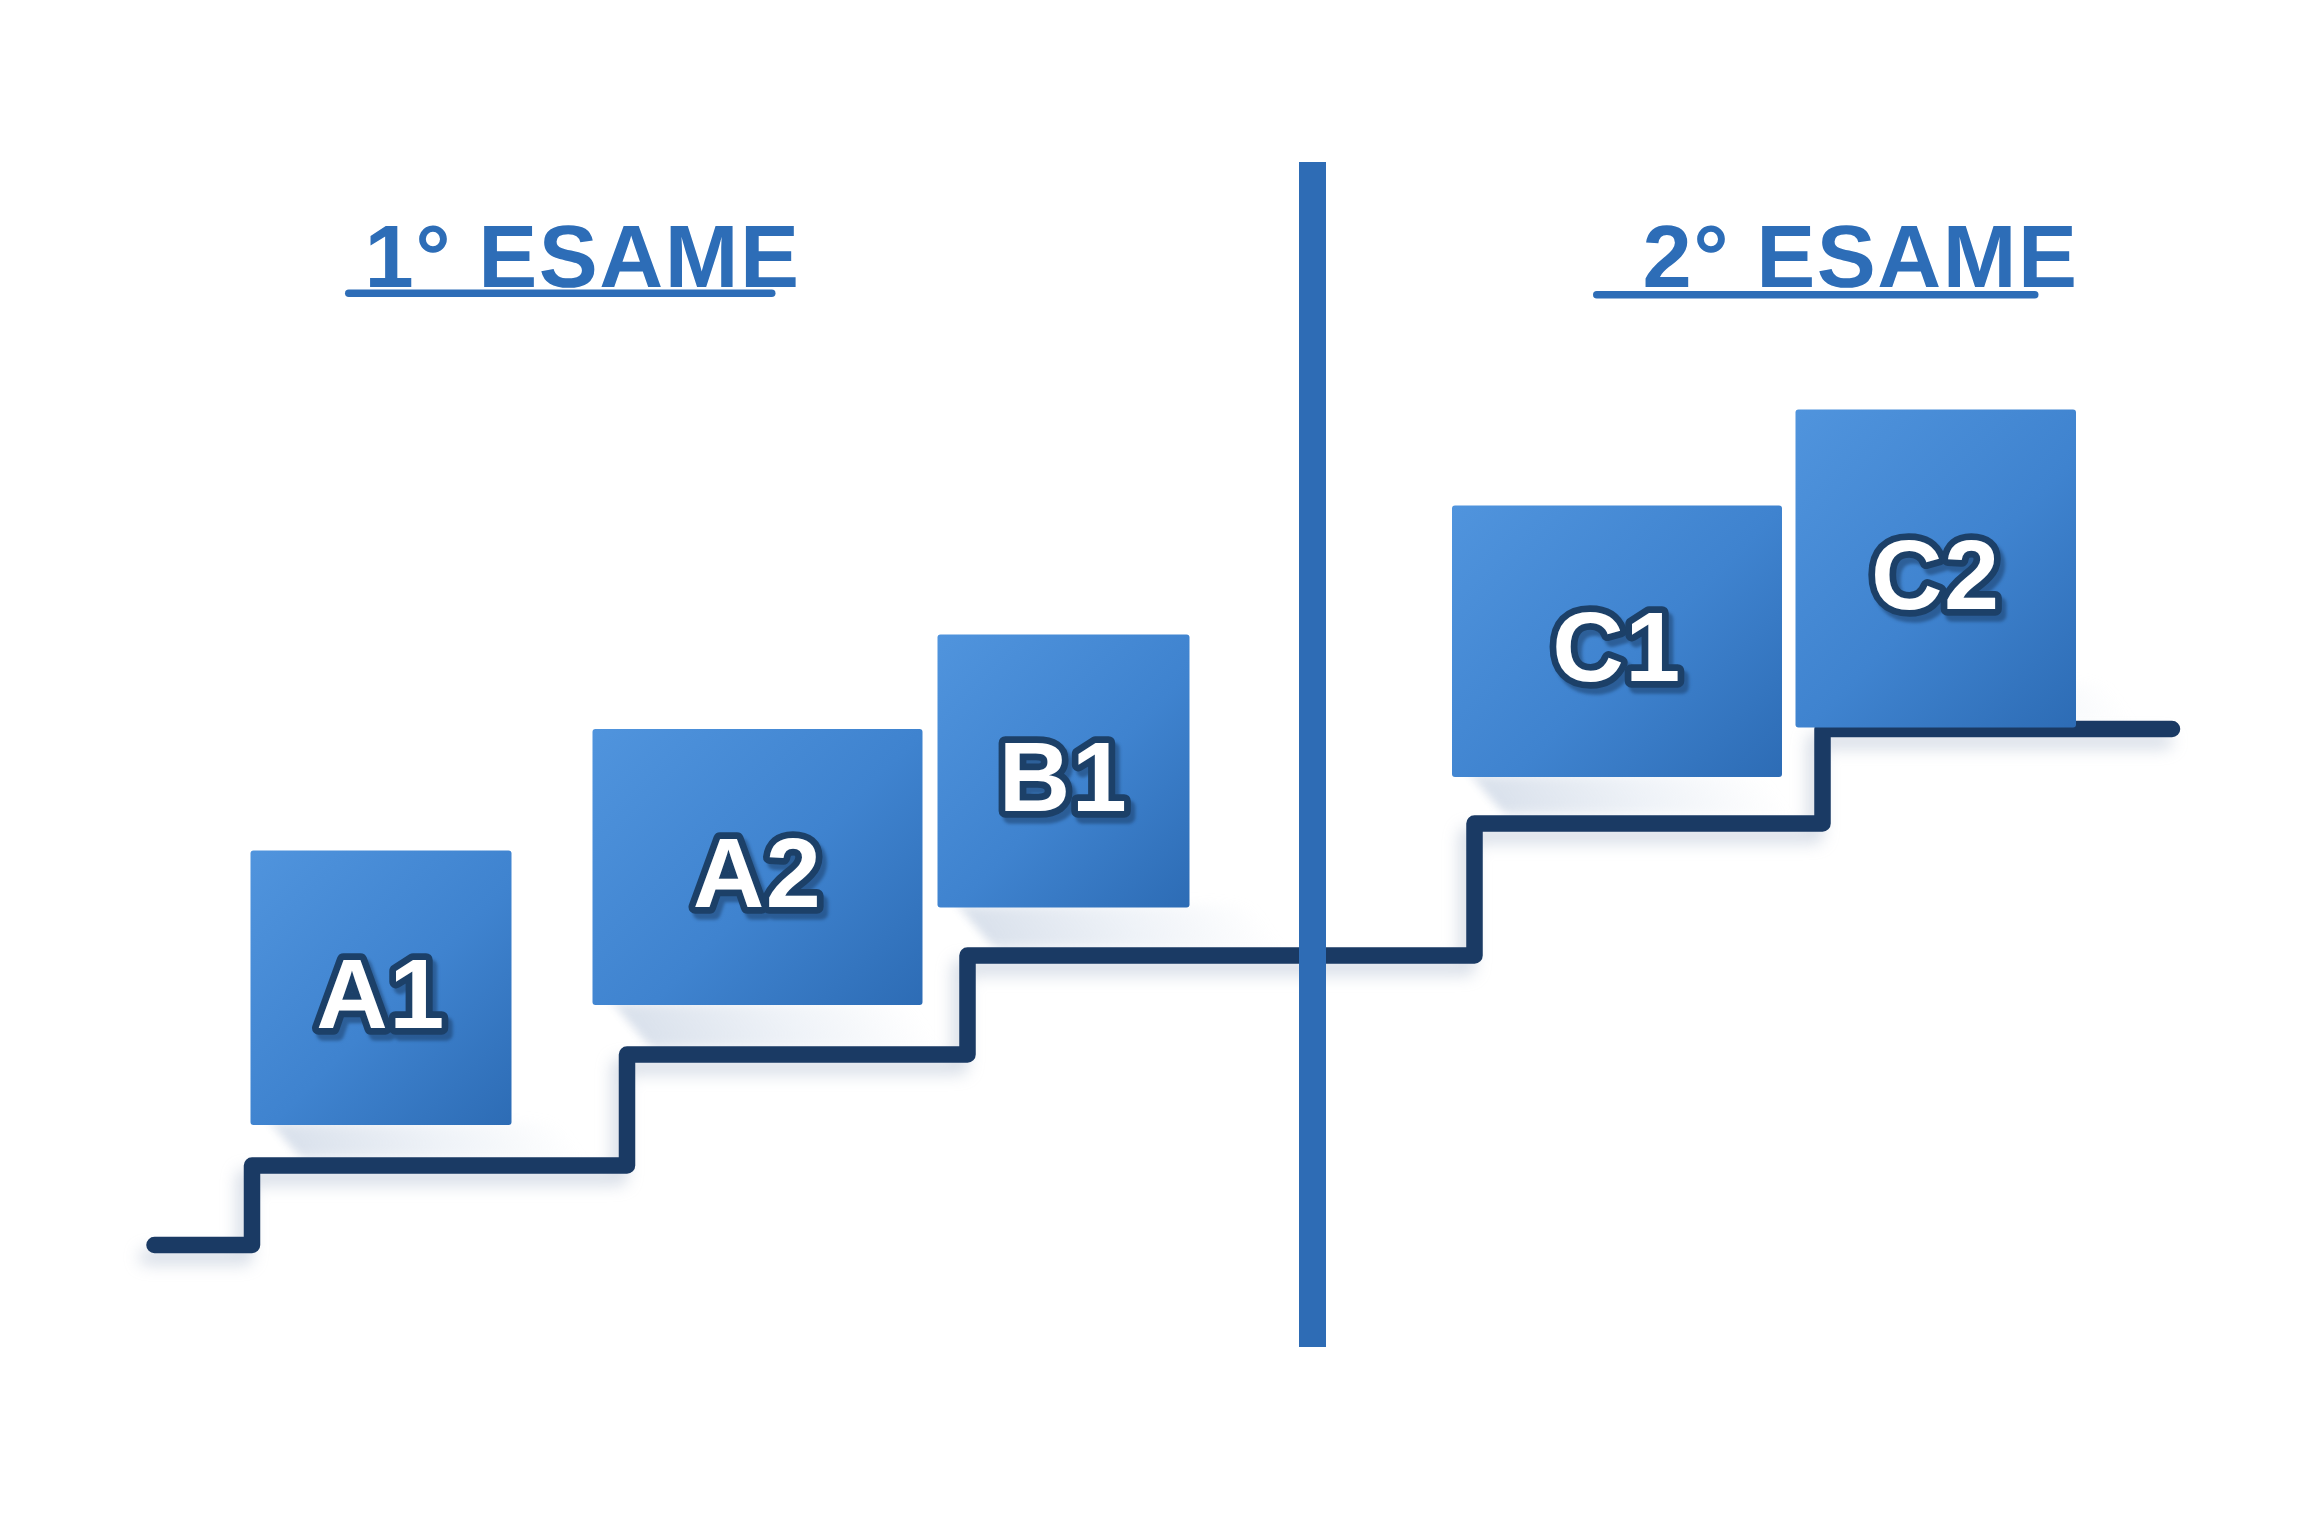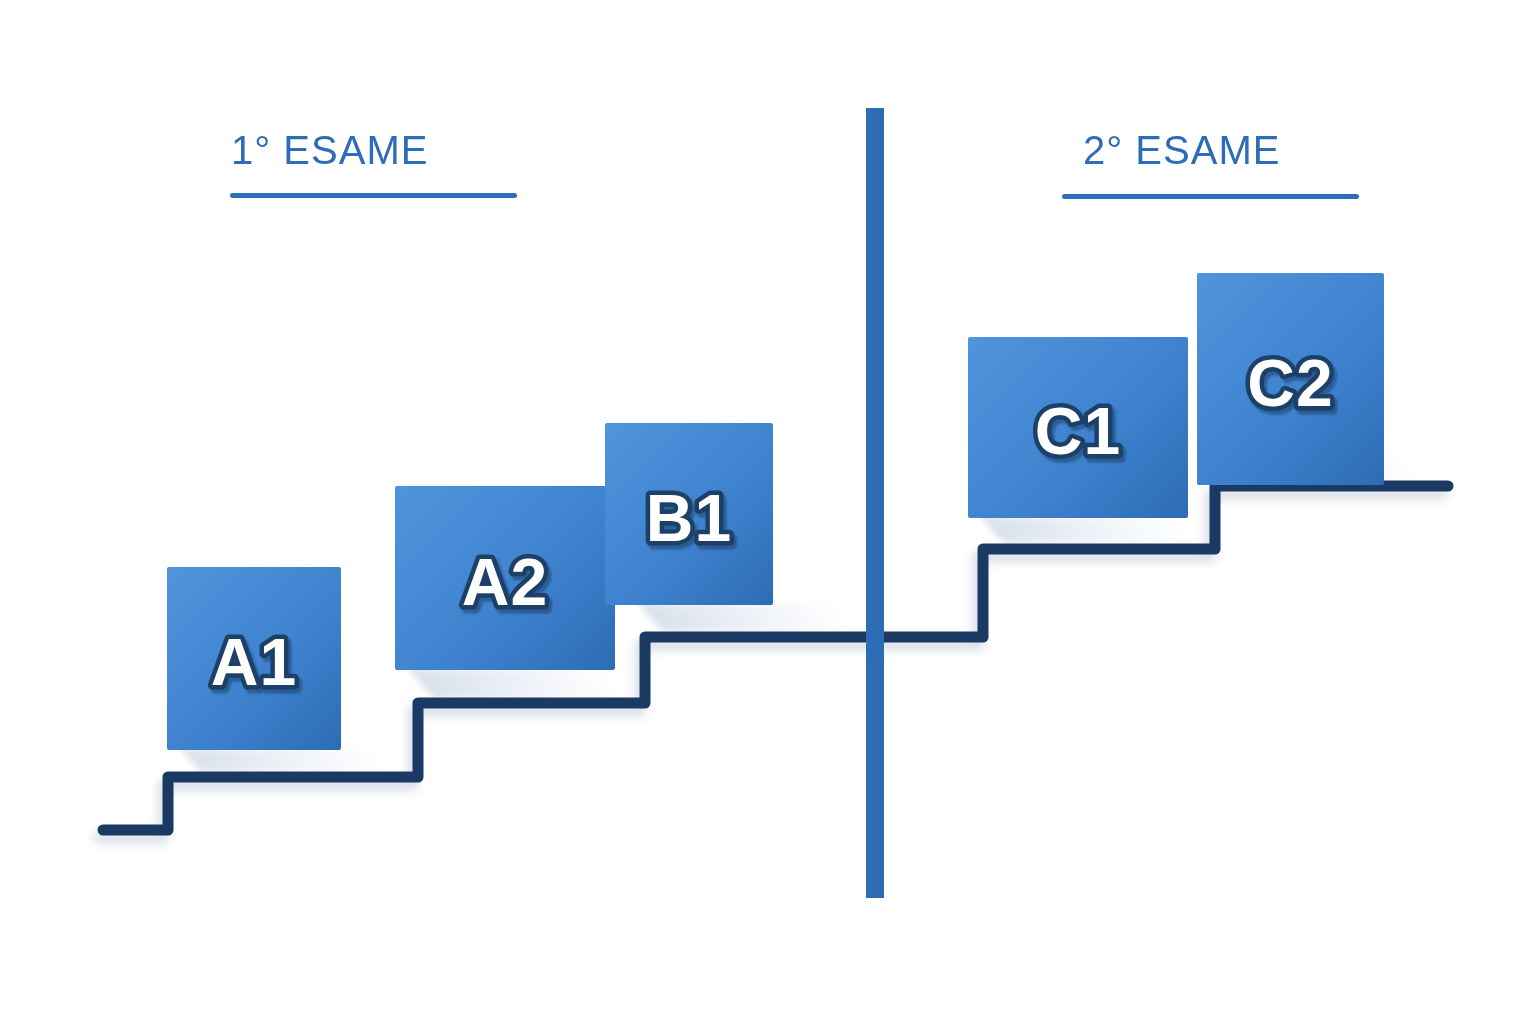--- a/index.html
+++ b/index.html
@@ -12,23 +12,23 @@
     position: relative;
     width: 1536px;
     height: 1024px;
     background: var(--background, #ffffff);
     overflow: hidden;
   }
 
   
   .section-title {
     position: absolute;
-    margin: 0;
-    font-size: 40px;
-    font-weight: normal;
+    margin: 12px;
+    font-size: 59px;
+    font-weight: bold;
     letter-spacing: 1px;
     line-height: 1;
     color: var(--heading_color, #2d6db7);
     white-space: nowrap;
   }
   .title-1 { left: 231px; top: 130px; }
   .title-2 { left: 1083px; top: 130px; }
 
   .title-underline {
     position: absolute;
@@ -106,21 +106,21 @@
     filter: blur(4px);
   }
   .wedge-a1 { left: 180px;  top: 748px; width: 245px; height: 24px; }
   .wedge-a2 { left: 408px;  top: 668px; width: 250px; height: 31px; }
   .wedge-b1 { left: 638px;  top: 603px; width: 250px; height: 29px; }
   .wedge-c1 { left: 980px;  top: 516px; width: 247px; height: 27px; }
   .wedge-c2 { left: 1210px; top: 455px; width: 247px; height: 25px; }
 
   .box-a1 { left: 167px;  top: 567px; width: 174px; height: 183px; }
   .box-a2 { left: 395px;  top: 486px; width: 190px; height: 184px; padding-left: 30px; }
-  .box-b1 { left: 605px;  top: 423px; width: 168px; height: 182px; text-decoration: underline; }
+  .box-b1 { left: 625px;  top: 423px; width: 168px; height: 182px; text-decoration: underline; }
   .box-c1 { left: 968px;  top: 337px; width: 185px; height: 181px; padding-left: 35px; }
   .box-c2 { left: 1197px; top: 273px; width: 187px; height: 212px; }
 </style>
 </head>
 <body>
 
 <div class="stage">
 
   <h1 class="section-title title-1">1° ESAME</h1>
   <div class="title-underline underline-1"></div>

